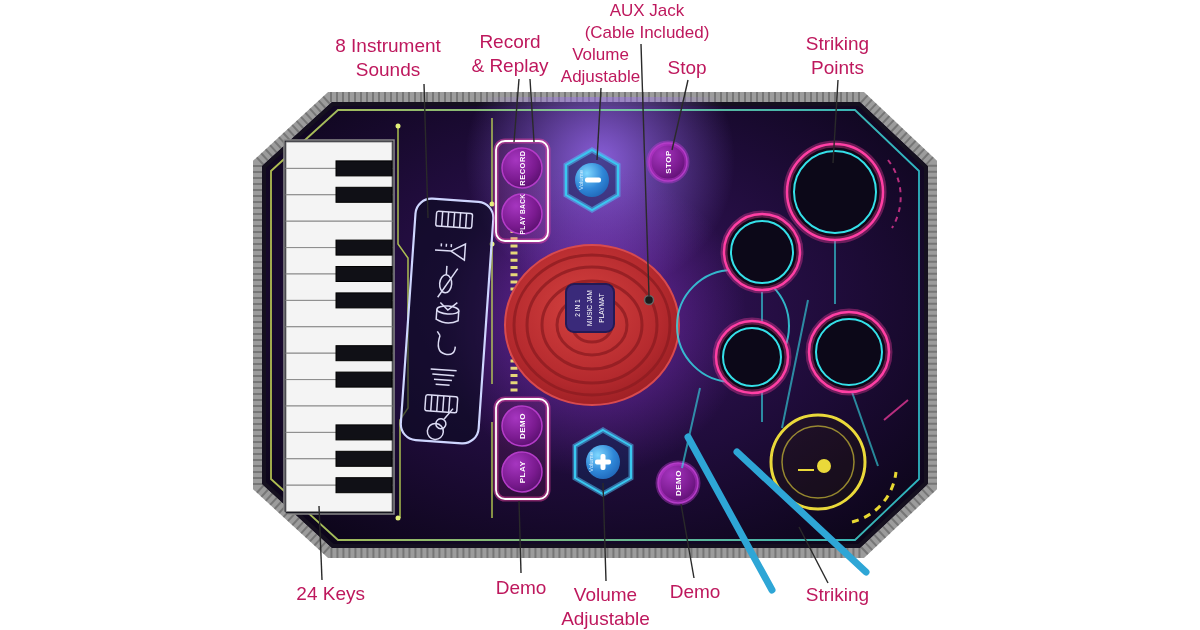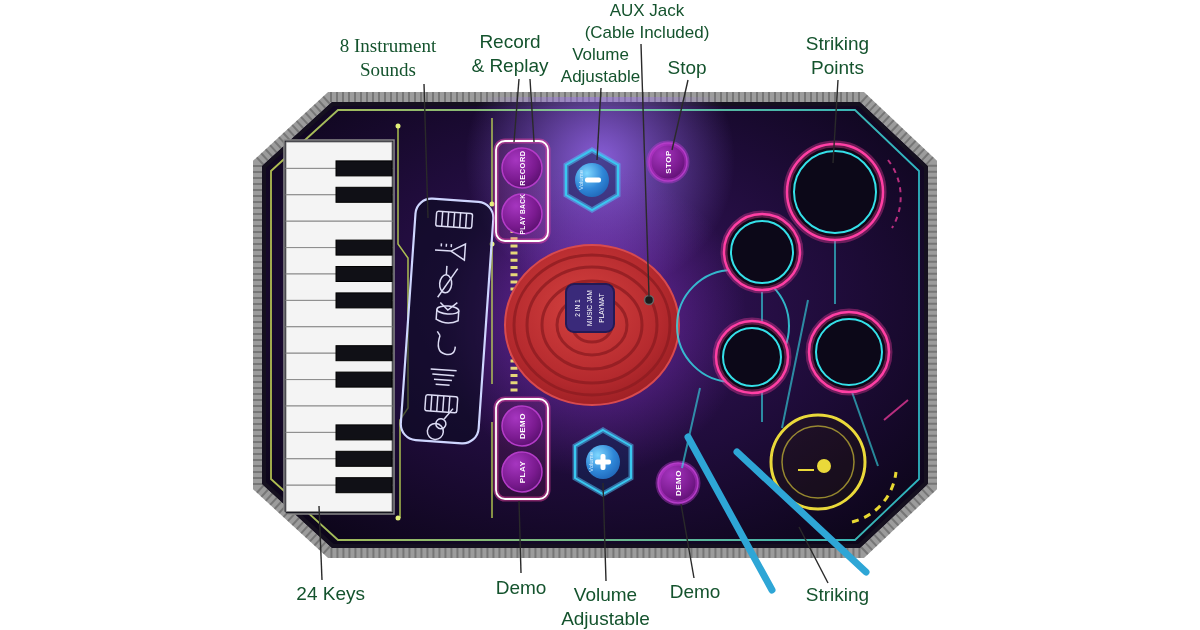--- a/index.html
+++ b/index.html
@@ -1,19 +1,19 @@
 <!DOCTYPE html>
 <html><head>
 <meta charset="utf-8">
 <style>
   html,body{margin:0;padding:0;background:#ffffff;}
   .stage{position:relative;width:1200px;height:630px;background:#ffffff;overflow:hidden;
          font-family:"Liberation Sans",sans-serif;}
   svg.mat-art{position:absolute;left:0;top:0;z-index:1;}
-  .label{position:absolute;z-index:2;color:#14532d;font-size:19px;line-height:1.28;
+  .label{position:absolute;z-index:2;color:#be185d;font-size:19px;line-height:1.28;
          text-align:center;white-space:pre-line;pointer-events:none;}
   .label.small{font-size:17px;}
 </style>
 </head>
 <body>
 
 <div class="stage">
 
 <svg class="mat-art" width="1200" height="630" viewBox="0 0 1200 630">
   <defs>
@@ -275,21 +275,21 @@
     <line x1="688" y1="80" x2="672" y2="150"></line>
     <line x1="838" y1="80" x2="833" y2="163"></line>
     <line x1="322" y1="580" x2="319" y2="506"></line>
     <line x1="521" y1="573" x2="519" y2="501"></line>
     <line x1="606" y1="581" x2="603" y2="483"></line>
     <line x1="694" y1="578" x2="681" y2="504"></line>
     <line x1="828" y1="583" x2="799" y2="527"></line>
   </g>
 </svg>
 
-<div class="label" style="left:318px; top:34px;  width:140px;font-family:Liberation Serif, serif;">8 Instrument
+<div class="label" style="left:318px; top:34px;  width:140px;">8 Instrument
 Sounds</div>
 <div class="label" style="left:455px; top:30px;  width:110px;">Record
 &amp; Replay</div>
 <div class="label small" style="left:563px; top:0px; width:168px;">AUX Jack
 (Cable Included)</div>
 <div class="label small" style="left:553px; top:44px; width:95px;">Volume
 Adjustable</div>
 <div class="label" style="left:662px; top:56px;  width:50px;">Stop</div>
 <div class="label" style="left:795px; top:32px;  width:85px;">Striking
 Points</div>

